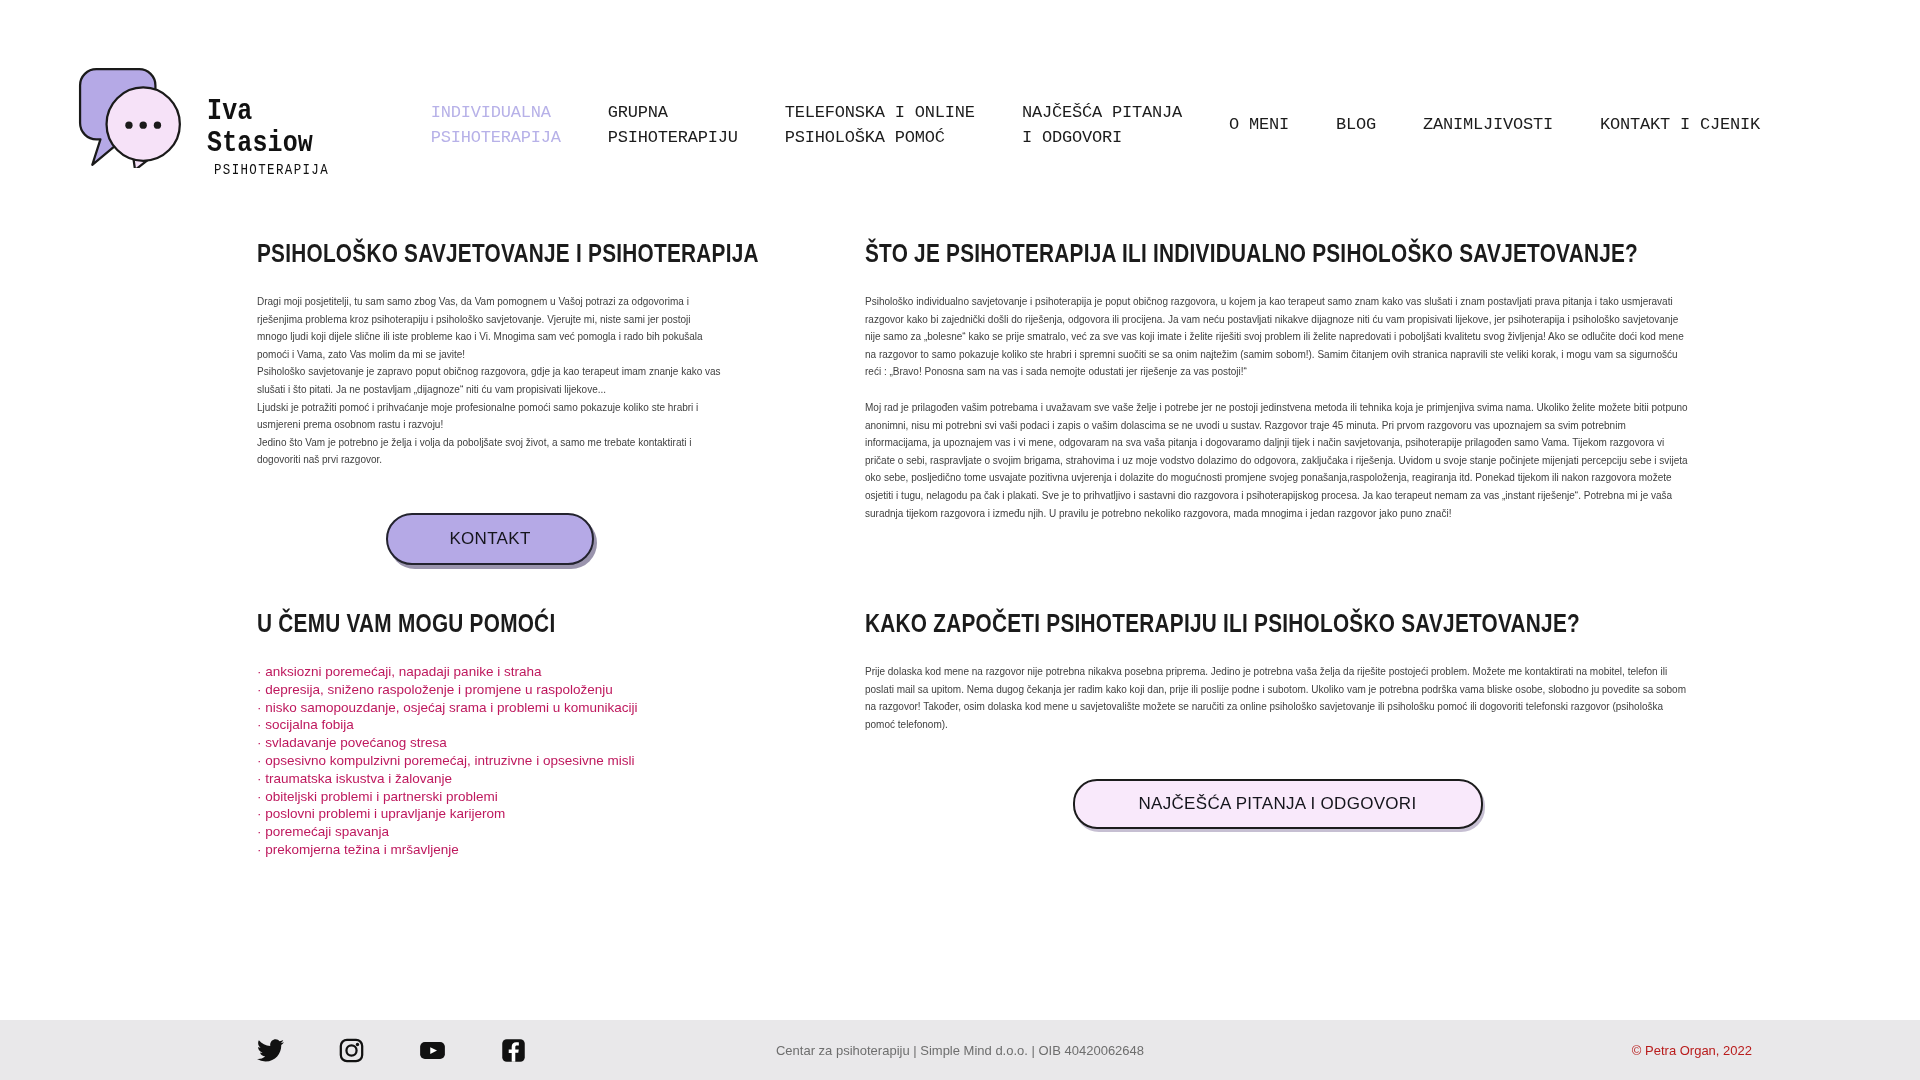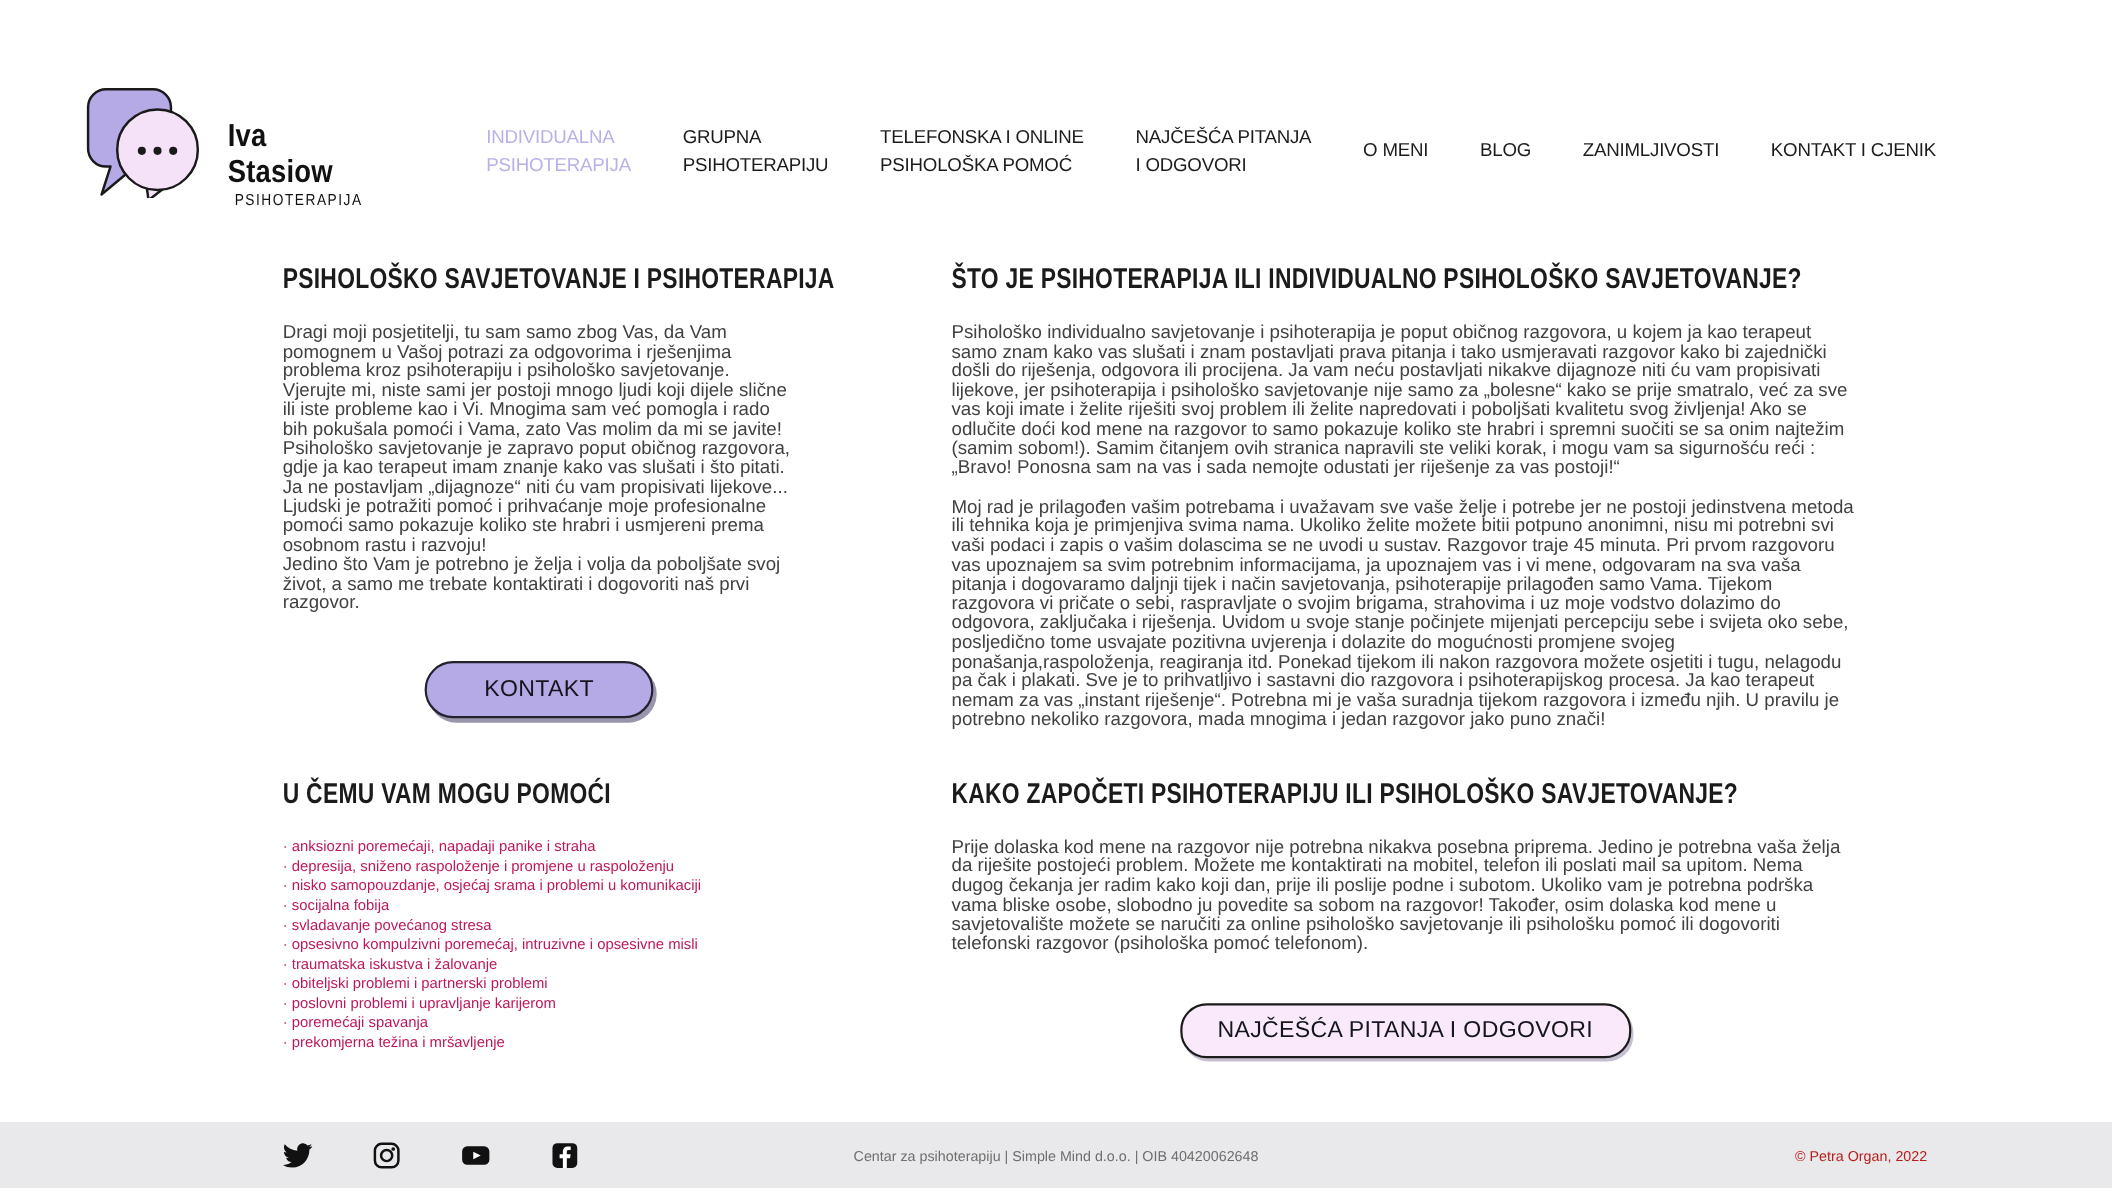--- a/index.html
+++ b/index.html
@@ -2,47 +2,47 @@
 <html><head>
 <meta charset="utf-8">
 <style>
   html,body{margin:0;padding:0;}
   body{
     width:1920px;height:1080px;position:relative;overflow:hidden;
     background:#ffffff;color:#1d1d1d;
     font-family:"Liberation Sans",sans-serif;
   }
   
-  .header{position:absolute;top:12px;left:0;right:0;height:190px;background:#fff;}
+  .header{position:absolute;top:0;left:0;right:0;height:190px;background:#fff;font-family:Liberation Mono, monospace;}
   .logo{position:absolute;left:76px;top:66px;width:112px;height:102px;cursor:pointer;}
   .brand{position:absolute;left:207px;top:96px;transform:scaleX(0.86);transform-origin:left top;width:150px;}
   .brand-name{font-size:29px;font-weight:700;letter-spacing:0.2px;color:#111;line-height:32px;}
   .brand-sub{font-size:14.5px;letter-spacing:1.6px;color:#111;margin-top:2px;text-align:center;}
   .nav{position:absolute;right:160px;top:92px;height:66px;display:flex;align-items:center;gap:47px;}
   .nav a{
     text-decoration:none;color:#1c1c1c;font-size:17px;line-height:1.5;
     letter-spacing:-0.2px;white-space:pre-line;font-weight:500;
   }
   .nav a.active{color:#b7b1e8;}
   
   .main{
     position:absolute;left:257px;top:238px;width:1433px;
     display:grid;grid-template-columns:466px 825px;column-gap:142px;row-gap:43px;
   }
   h2{
     font-size:26px;font-weight:700;color:#1b1b1b;margin:0 0 24px 0;
     transform:scaleX(0.8);transform-origin:left center;white-space:nowrap;letter-spacing:0.3px;
   }
-  .body-text{font-size:17px;line-height:17.6px;color:#414141;margin:0;}
+  .body-text{font-size:10px;line-height:17.6px;color:#414141;margin:0;}
   .pre{white-space:pre-line;}
   .para-gap{margin-top:18px;}
   .btn-row{display:flex;justify-content:center;}
   .btn{
     display:flex;align-items:center;justify-content:center;cursor:pointer;
-    font-family:"Liberation Sans",sans-serif;font-size:21px;font-weight:500;
+    font-family:"Liberation Sans",sans-serif;font-size:17px;font-weight:500;
     letter-spacing:0.3px;color:#15151c;border-radius:26px;
   }
   .btn-kontakt{
     width:204px;height:48px;margin-top:44px;background:#b5a9e6;
     border:2px solid #23232e;box-shadow:3px 4px 0 #9a94ad;
   }
   .btn-pink{
     width:406px;height:46px;margin-top:46px;background:#f9e9fb;
     border:2px solid #1c1c1c;box-shadow:2px 3px 0 #c6bfd2;border-radius:24px;
   }

